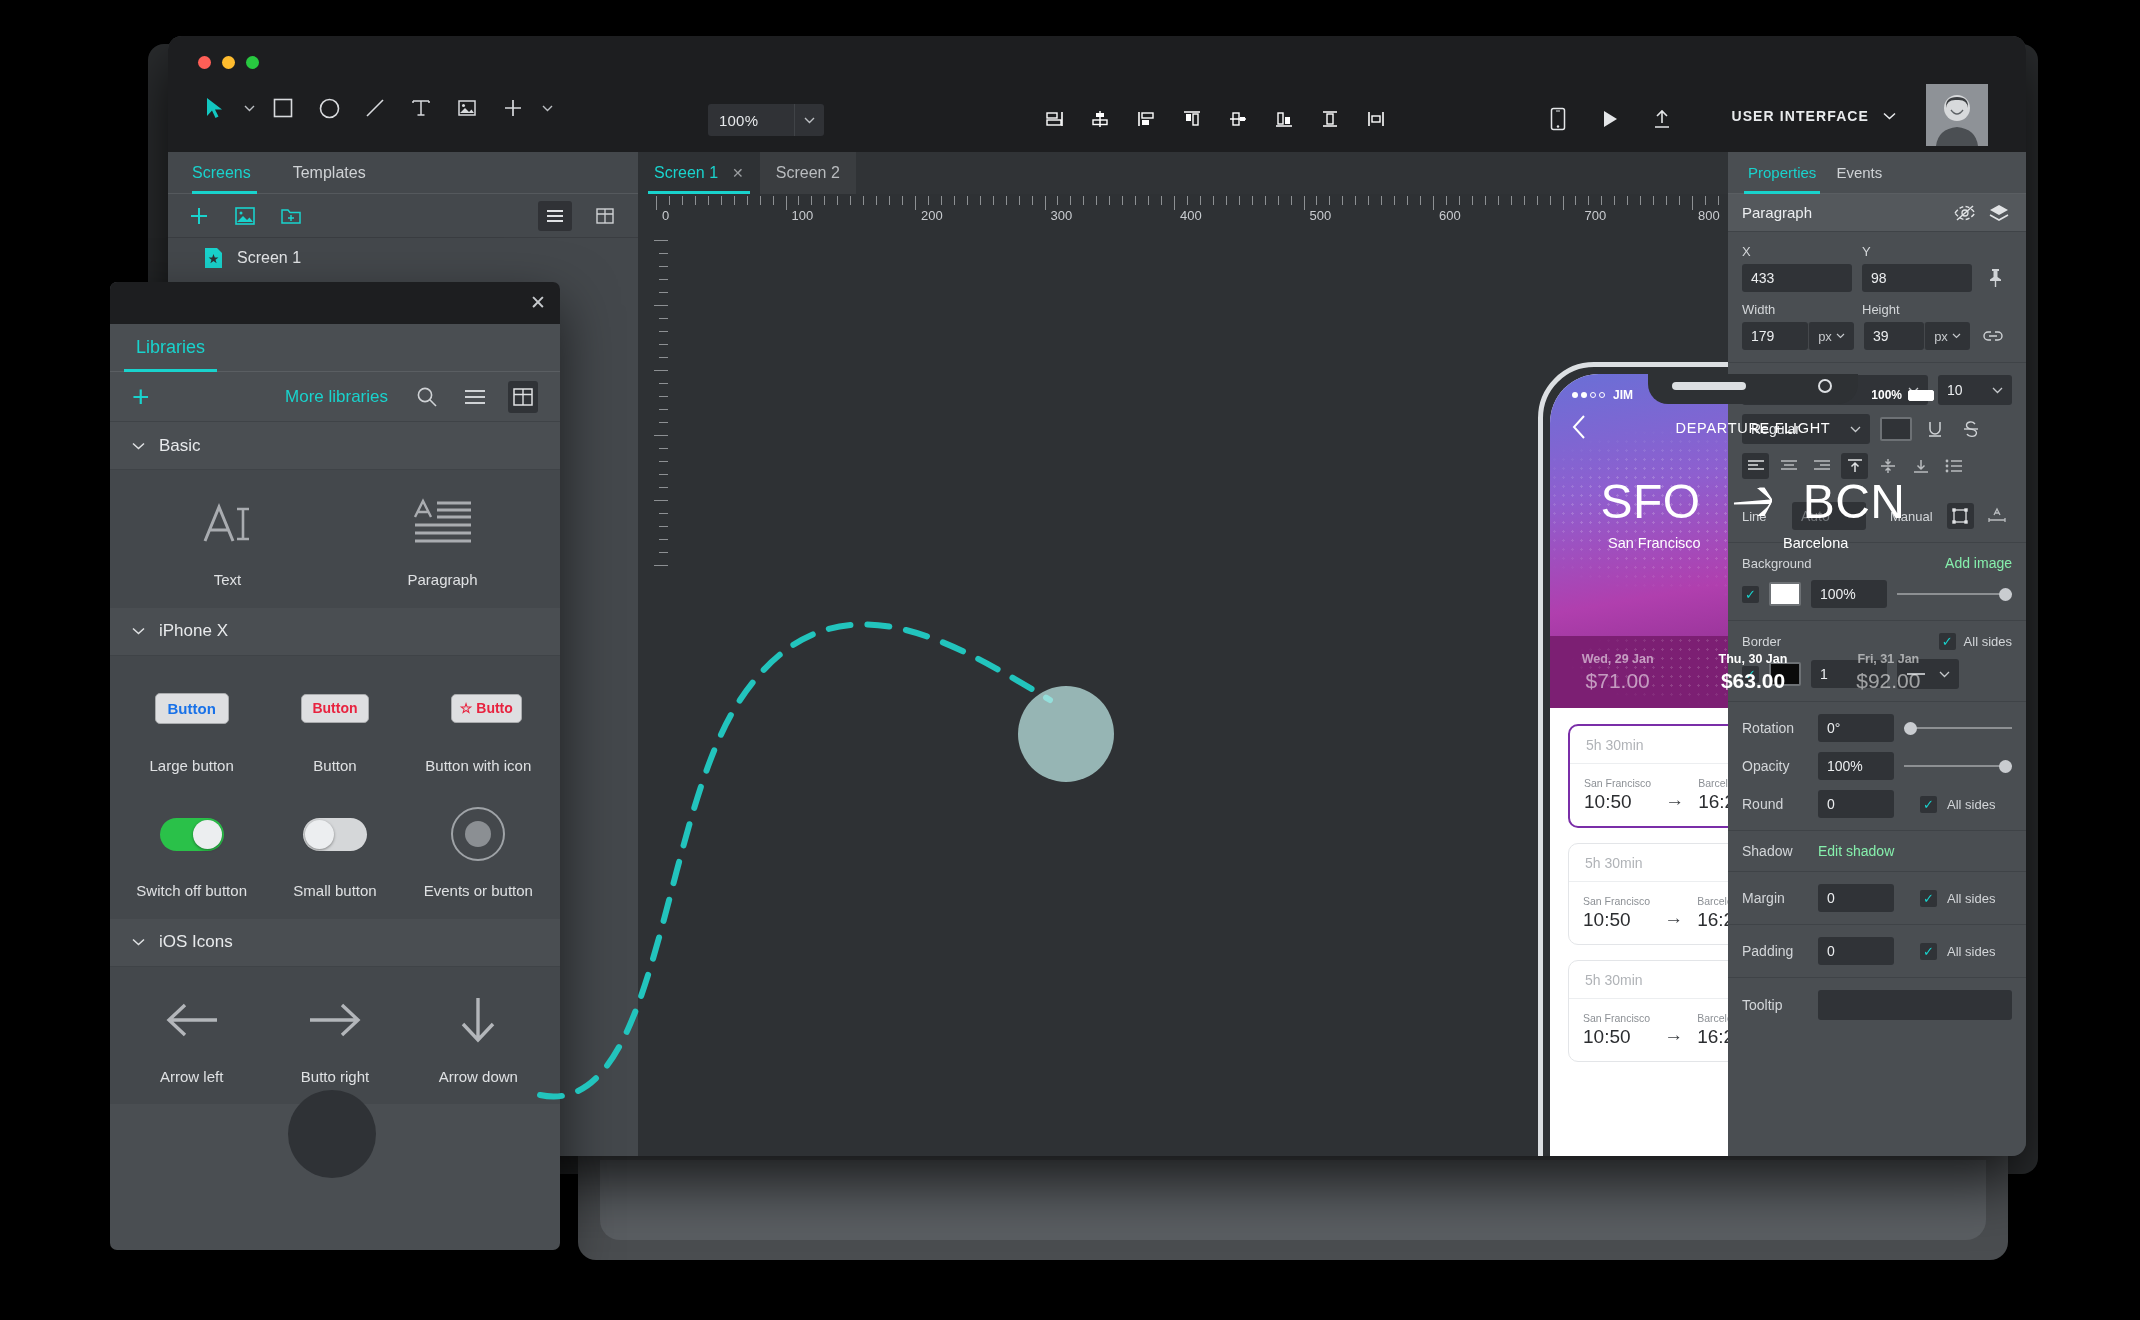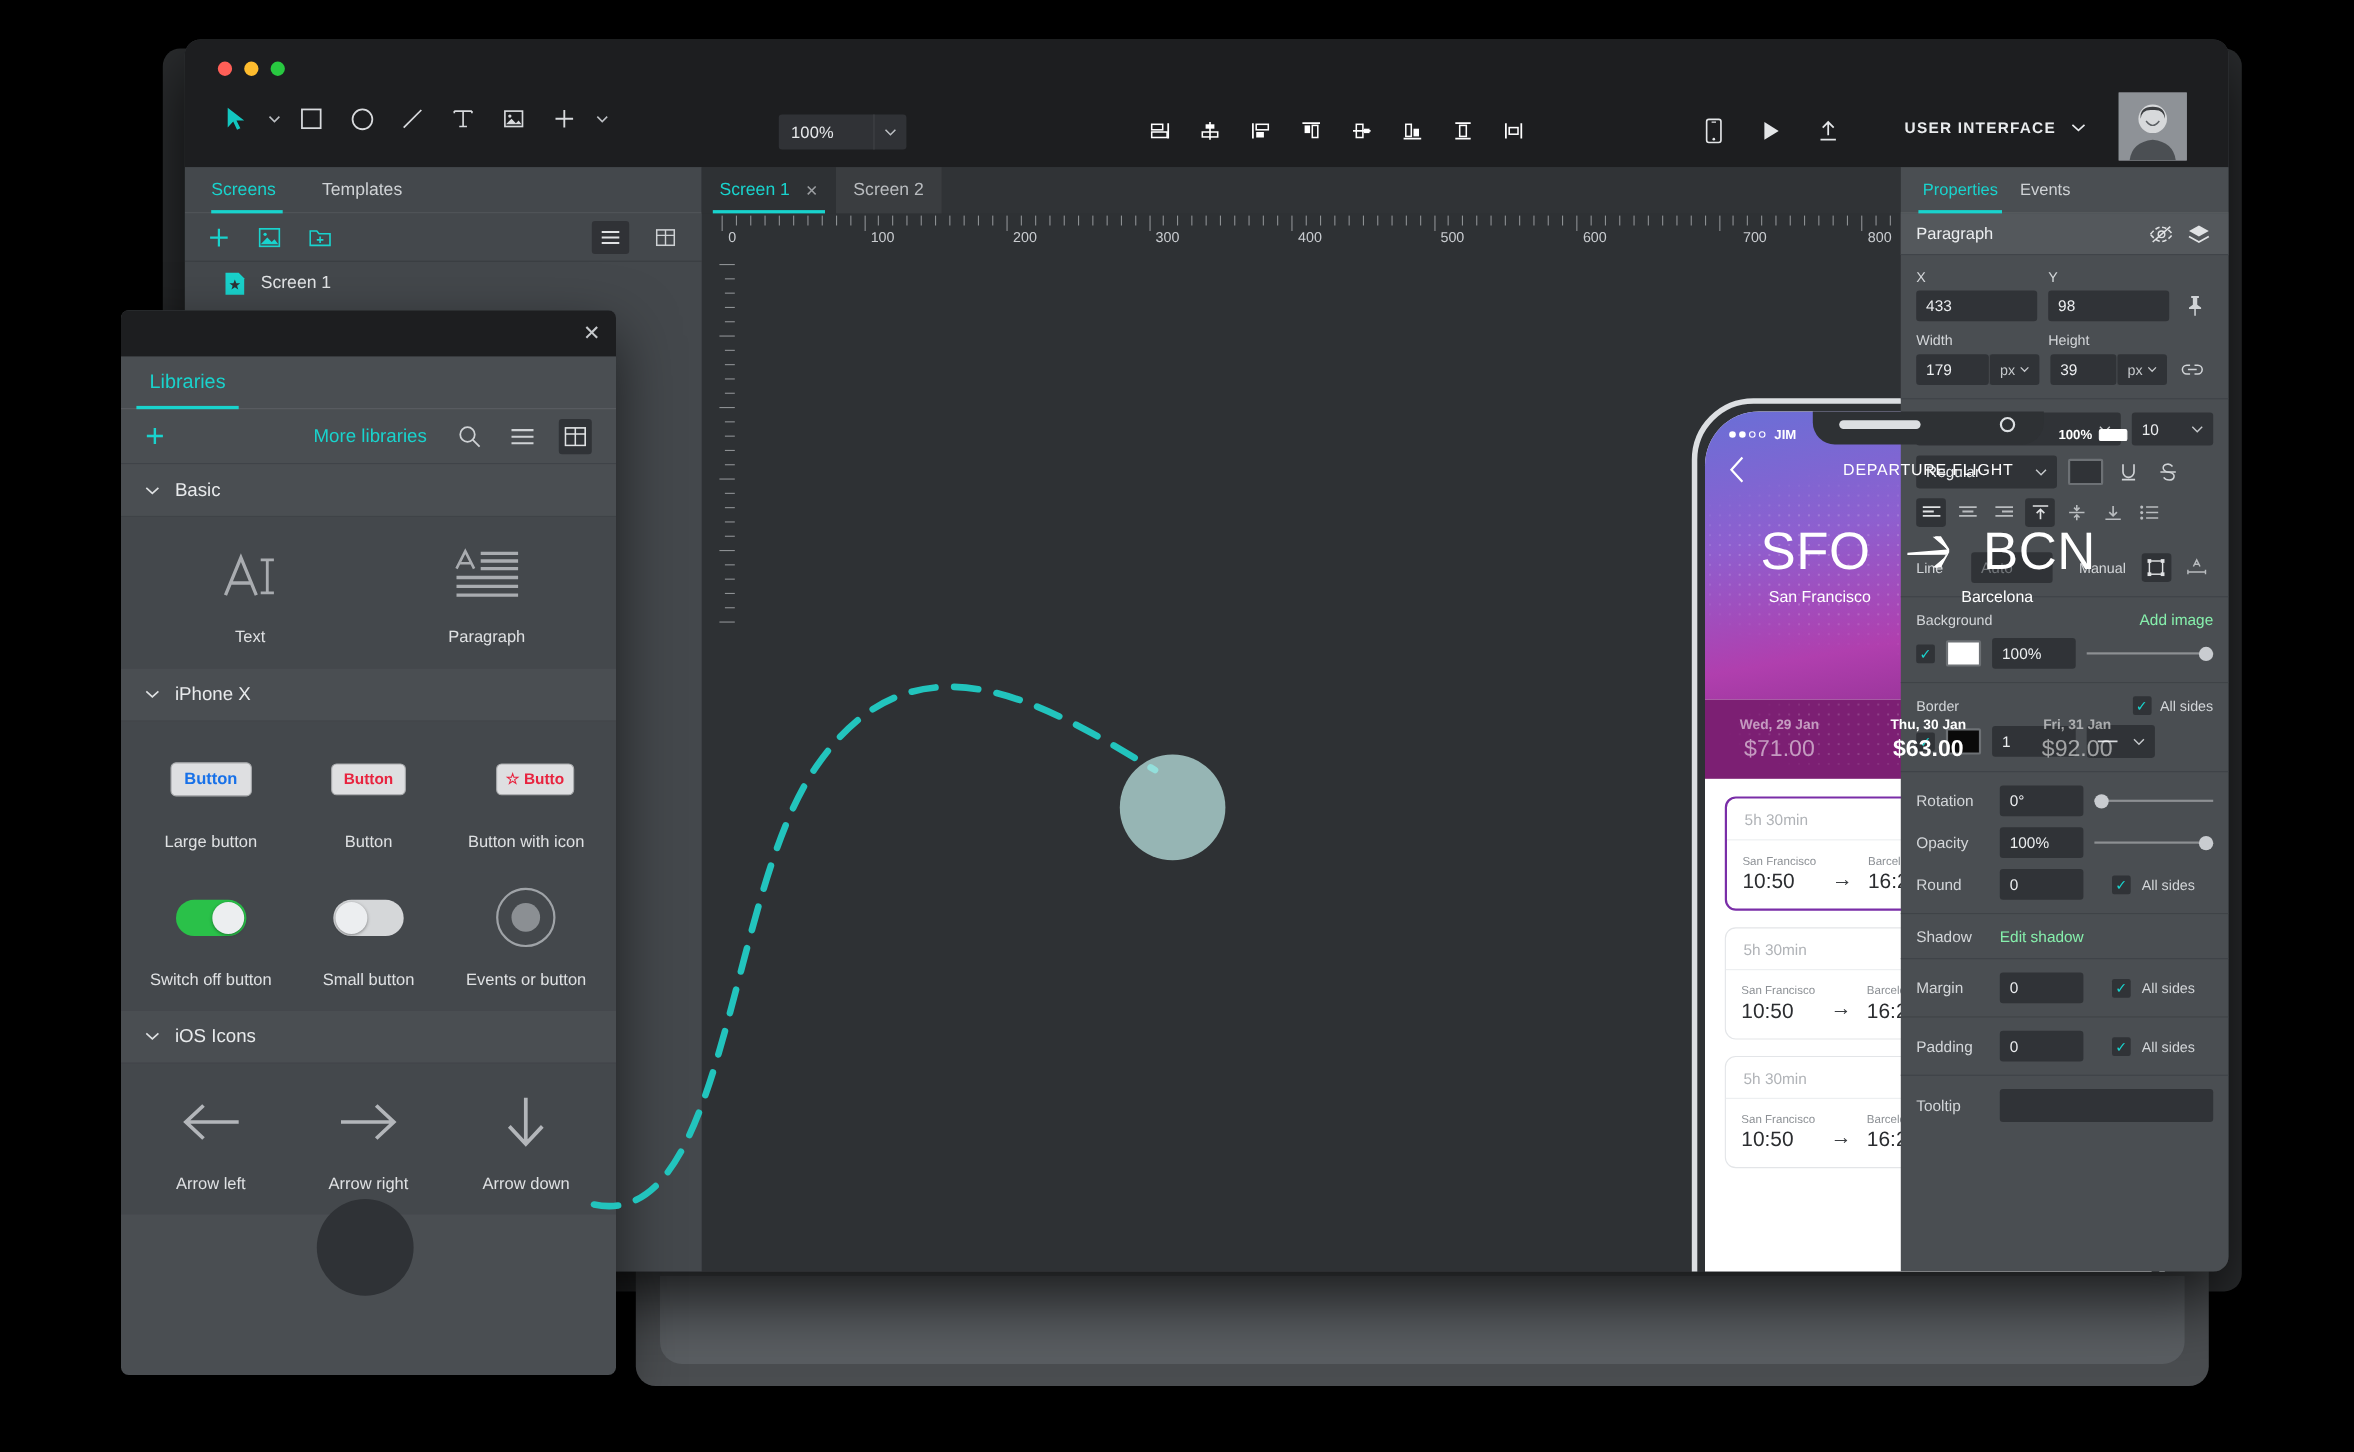--- a/index.html
+++ b/index.html
@@ -1128,21 +1128,21 @@
             </svg>
         </div>
         <span>Arrow left</span>
       </div>
       <div class="cell">
         <div class="thumb">
           <svg width="58" height="46" viewBox="0 0 58 46">
               <path d="M4 23 L52 23 M36 8 L52 23 L36 38" stroke="#b3b6ba" stroke-width="3.4" fill="none"></path>
             </svg>
         </div>
-        <span>Arrow right</span>
+        <span>Butto right</span>
       </div>
       <div class="cell">
         <div class="thumb">
           <svg width="46" height="50" viewBox="0 0 46 50">
               <path d="M23 3 L23 45 M8 29 L23 45 L38 29" stroke="#b3b6ba" stroke-width="3.4" fill="none"></path>
             </svg>
         </div>
         <span>Arrow down</span>
       </div>
     </div>

